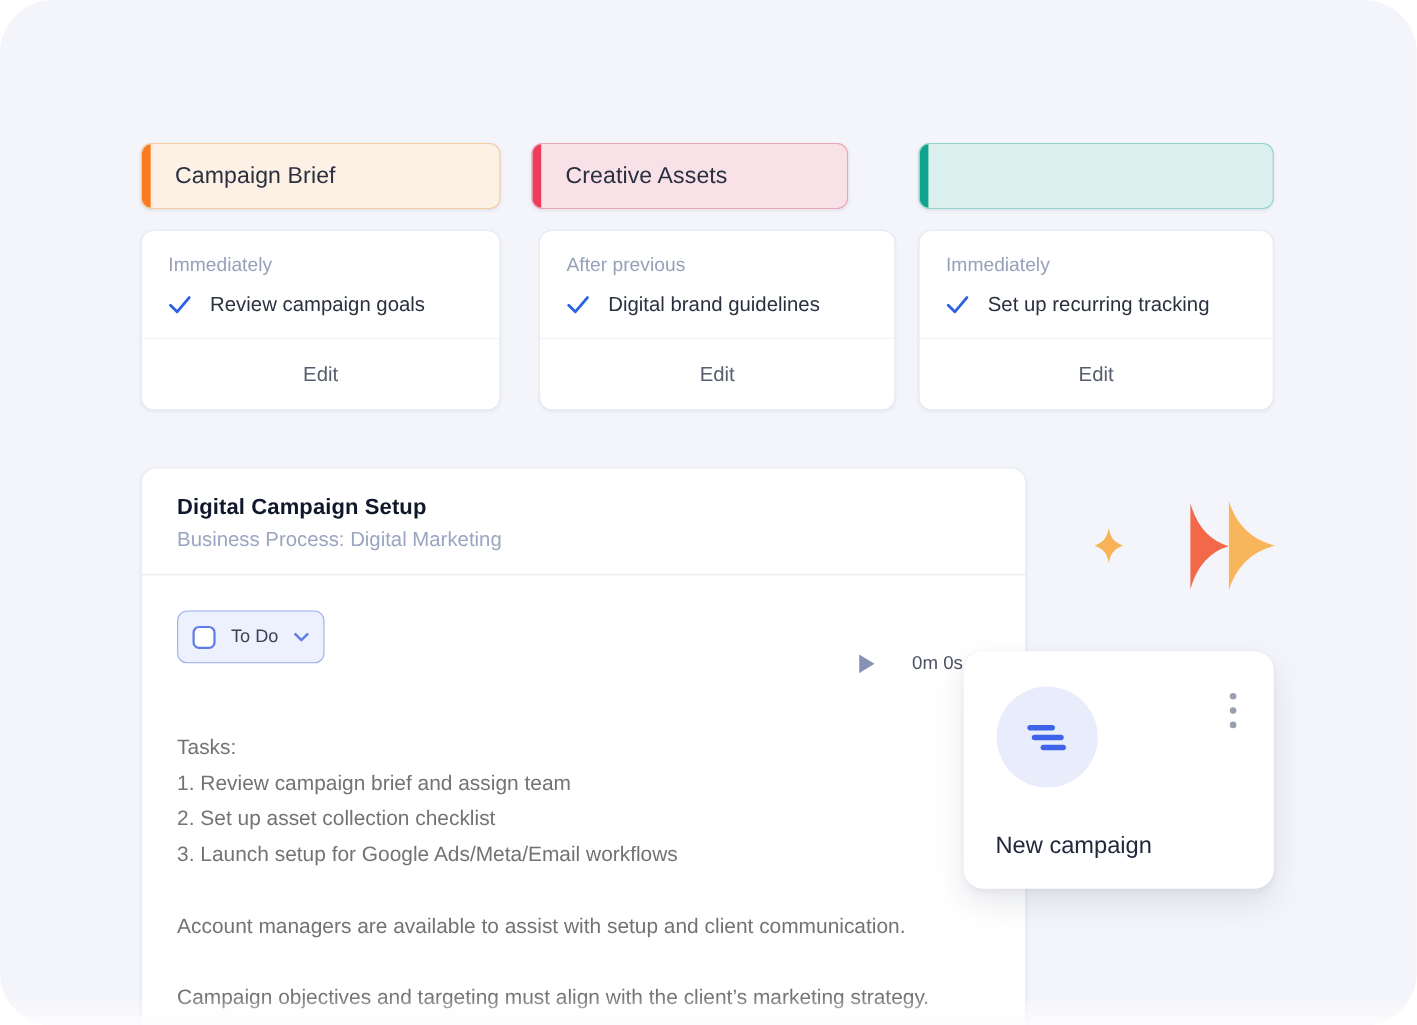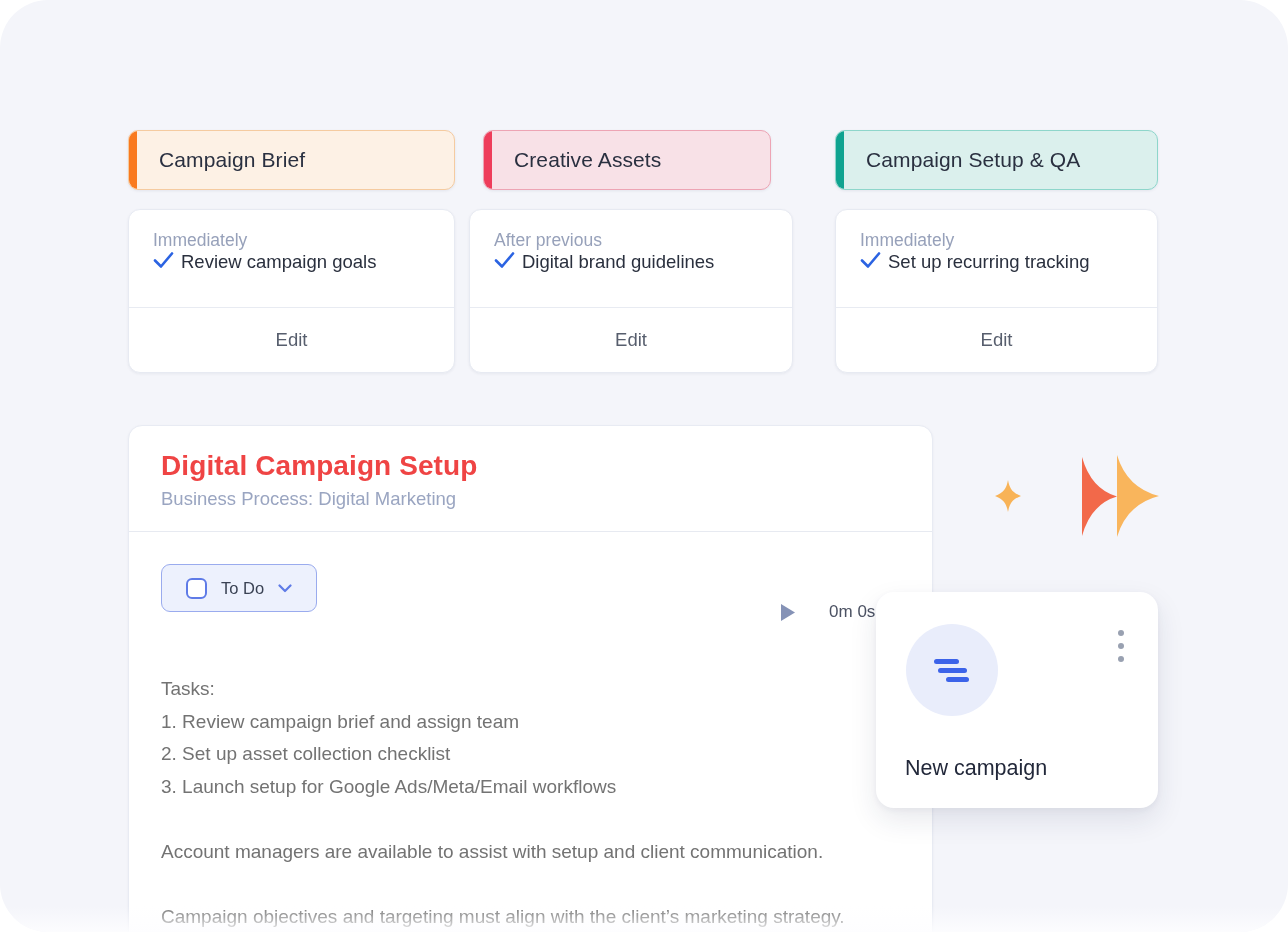--- a/index.html
+++ b/index.html
@@ -16,40 +16,40 @@
   .stage-2{left:483px;width:288px;background:#F8E1E7;border-color:#EDA4B4;}
   .stage-2 .bar{background:#EE3D5B;}
   .stage-3{left:835px;width:323px;background:#DBF0ED;border-color:#8ED6CB;}
   .stage-3 .bar{background:#0FA390;}
 
   
   .step-card{position:absolute;top:209px;height:164px;box-sizing:border-box;background:#fff;
     border:1px solid #E7EAF2;border-radius:12px;box-shadow:0 1px 3px rgba(24,39,75,.06);
     display:flex;flex-direction:column;}
   .step-1{left:128px;width:327px;}
-  .step-2{left:469px;width:324px;}
+  .step-2{left:490px;width:324px;}
   .step-3{left:835px;width:323px;}
   .step-top{flex:1;padding:20px 24px 0;}
   .timing{font-size:17.5px;color:#97A1BA;}
-  .task-row{display:flex;align-items:flex-start;gap:7px;}
+  .task-row{margin-top:15px;display:flex;align-items:center;gap:17px;}
   .task-row svg{flex:0 0 auto;}
   .task-text{font-size:18.5px;color:#2A303E;}
   .edit-btn{height:64px;border-top:1px solid #E8EBF2;display:flex;align-items:center;justify-content:center;
     font-size:18.5px;color:#575E6D;cursor:pointer;border-radius:0 0 12px 12px;}
 
   
   .process-card{position:absolute;left:128px;top:425px;width:805px;height:520px;box-sizing:border-box;
     background:#fff;border:1px solid #E8EBF3;border-radius:14px;box-shadow:0 1px 3px rgba(24,39,75,.05);}
   .process-header{padding:24px 32px 21px;border-bottom:1px solid #E7EAF1;}
-  .process-title{font-size:28px;font-weight:600;color:#ef4444;letter-spacing:.1px;}
+  .process-title{font-size:20px;font-weight:600;color:#0f172a;letter-spacing:.1px;}
   .process-subtitle{margin-top:6px;font-size:18.5px;color:#9AA5C1;}
   .process-body{position:relative;padding:22px 32px 0;}
   .controls-row{display:flex;align-items:center;justify-content:space-between;}
   .status-chip{display:inline-flex;align-items:center;gap:14px;height:48px;box-sizing:border-box;
-    padding:0 24px;background:#EDF1FD;border:1.5px solid #9AABEE;border-radius:9px;cursor:pointer;}
+    padding:0 13px;background:#EDF1FD;border:1.5px solid #9AABEE;border-radius:9px;cursor:pointer;}
   .status-checkbox{width:21px;height:21px;box-sizing:border-box;background:#fff;border:2px solid #5F7BE7;border-radius:6px;}
   .status-label{font-size:16.5px;color:#3A4254;}
   .runner{display:flex;align-items:center;gap:34px;padding-right:1px;margin-top:48px;}
   .timer-text{font-size:17px;color:#4C5263;}
   .body-text{margin-top:51px;width:745px;font-size:19px;line-height:32.5px;color:#737373;white-space:pre-line;}
 
   
   .new-campaign{position:absolute;left:876px;top:592px;width:282px;height:216px;background:#fff;border-radius:18px;
     box-shadow:0 12px 28px rgba(30,41,82,.10),0 2px 6px rgba(30,41,82,.05);cursor:pointer;}
   .nc-circle{position:absolute;left:30px;top:32px;width:92px;height:92px;border-radius:50%;background:#E9EDFB;
@@ -79,21 +79,20 @@
   <div class="stage-card stage-1">
     <span class="bar"></span>
     <span class="stage-label">Campaign Brief</span>
   </div>
   <div class="stage-card stage-2">
     <span class="bar"></span>
     <span class="stage-label">Creative Assets</span>
   </div>
   <div class="stage-card stage-3">
     <span class="bar"></span>
-    <span class="stage-label">Campaign Setup &amp; QA</span>
   </div>
 
   <div class="step-card step-1">
     <div class="step-top">
       <div class="timing">Immediately</div>
       <div class="task-row">
         <svg width="21" height="18" viewBox="0 0 21 18" fill="none">
             <path d="M2 9.5 L8 15.5 L19 2.5" stroke="#2B63E2" stroke-width="2.6" stroke-linecap="round" stroke-linejoin="round"></path>
           </svg>
         <span class="task-text">Review campaign goals</span>

